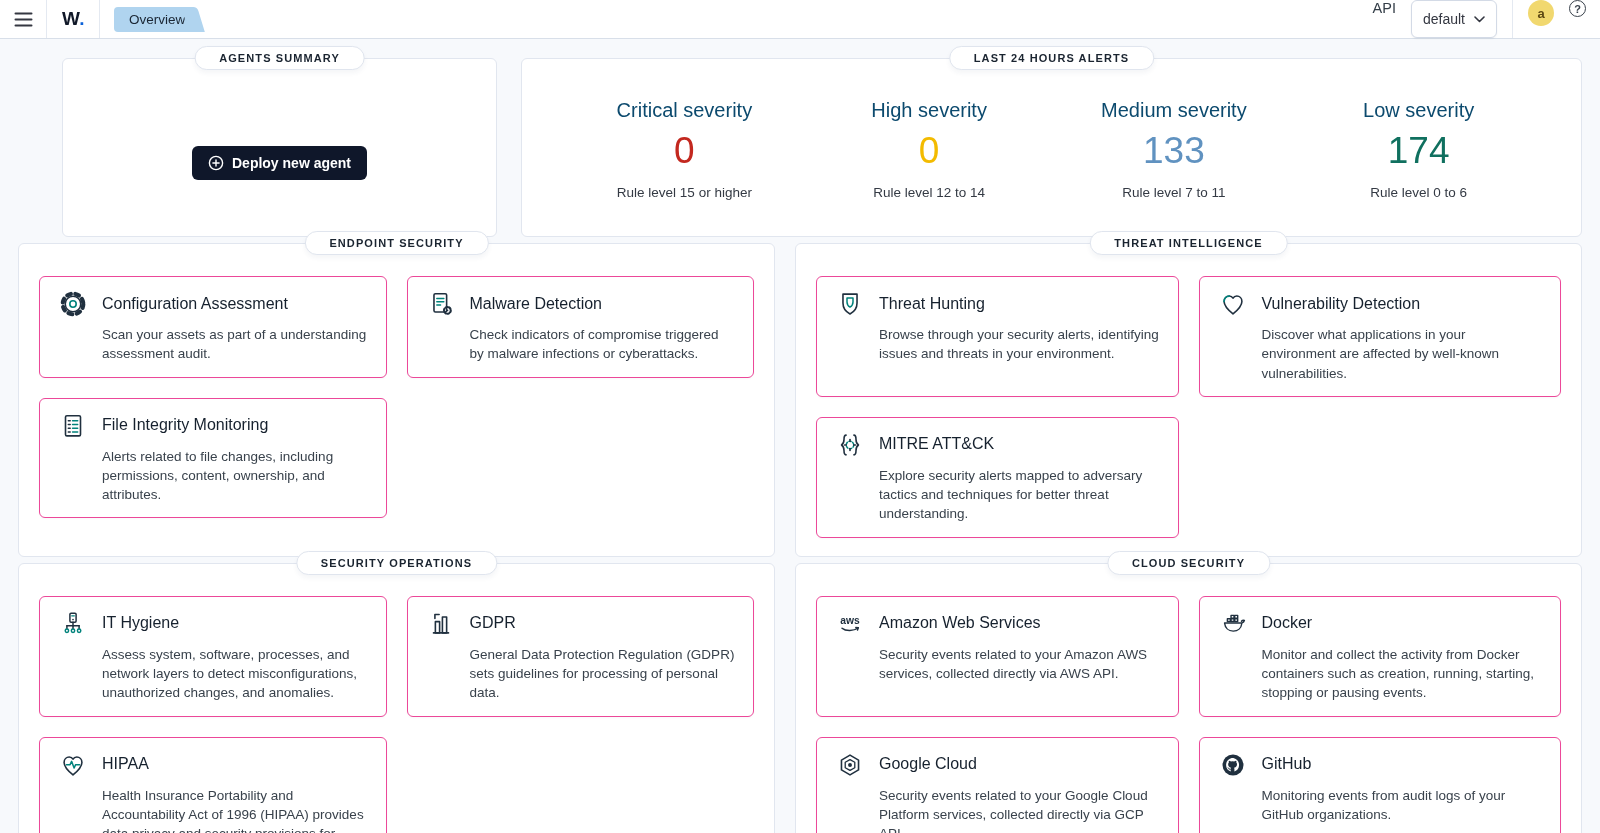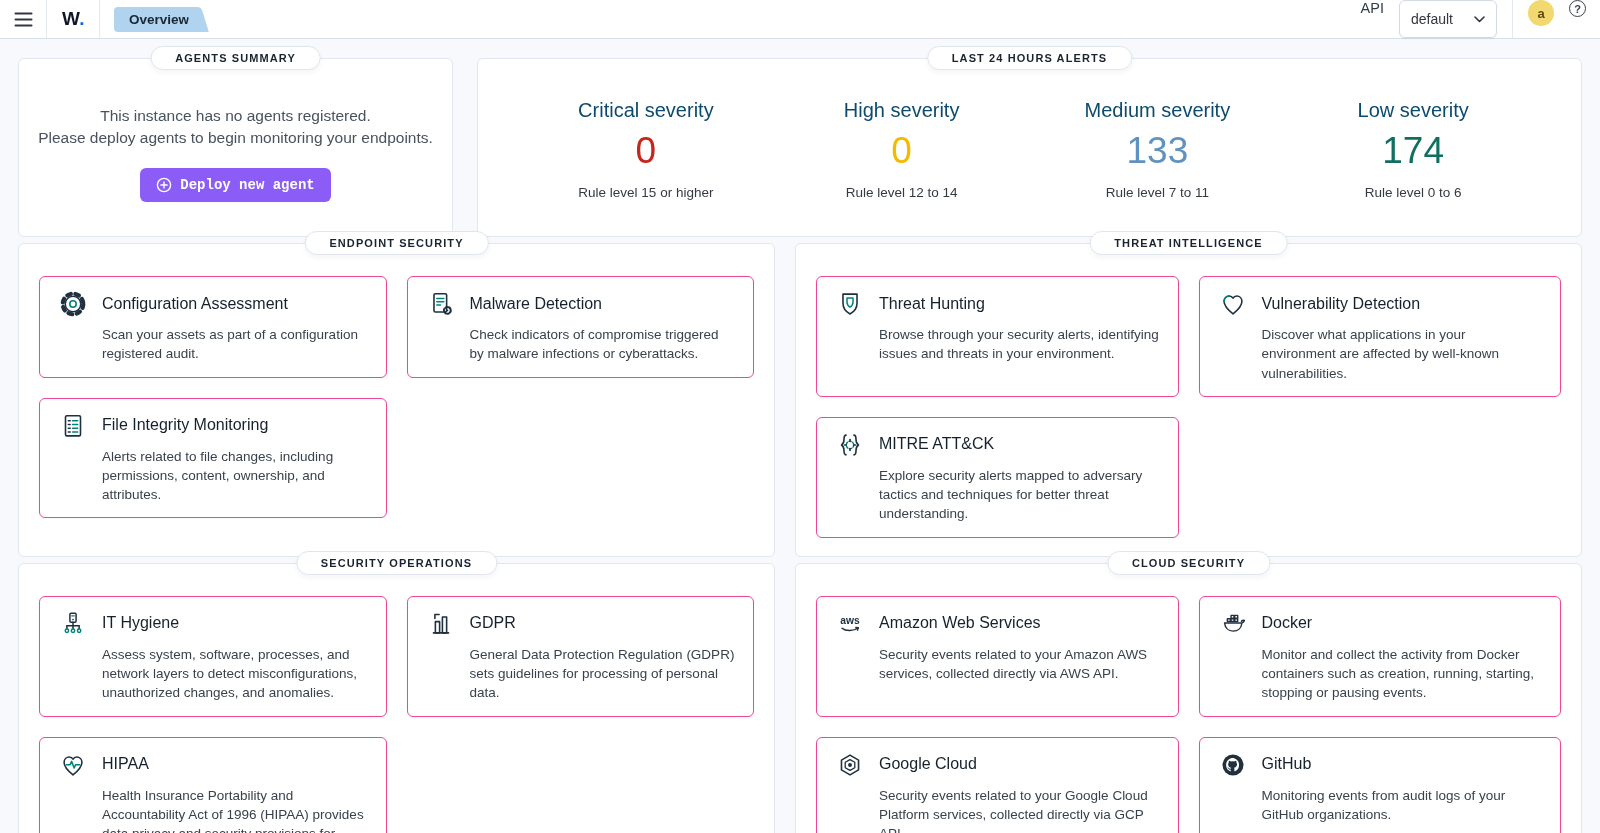--- a/index.html
+++ b/index.html
@@ -17,48 +17,48 @@
     display:flex; align-items:center; padding-right:14px;
   }
   .tb-menu { width:46px; height:100%; display:flex; align-items:center; justify-content:center; cursor:pointer; }
   .tb-sep { width:1px; align-self:stretch; background:#e4e9f1; }
   .tb-logo { width:52px; display:flex; align-items:baseline; justify-content:center; cursor:pointer;
              font-weight:700; font-size:19px; color:#101828; letter-spacing:-0.5px; }
   .tb-logo .dot { color:#0c62d8; }
   .tab {
     position:relative; margin-left:14px; height:25px; line-height:25px;
     padding:0 8px 0 15px; border-radius:4px 0 0 4px;
-    font-size:13.5px; font-weight:700; color:#1a2634; cursor:pointer;
+    font-size:13.5px; font-weight:400; color:#1a2634; cursor:pointer;
   }
   .tab::after {
     content:""; position:absolute; right:-8px; top:0; width:16px; height:100%;
     background:inherit; transform:skewX(17deg); border-radius:0 4px 0 0;
   }
   .tb-right { margin-left:auto; display:flex; gap:15px; height:100%; }
   .tb-api { font-size:14.5px; color:#333d47; }
   .tb-select {
-    display:flex; align-items:center; gap:21px; border:1px solid #d3dae6; border-radius:6px;
+    display:flex; align-items:center; gap:9px; border:1px solid #d3dae6; border-radius:6px;
     background:#fff; padding:6px 11px; font-size:14px; color:#343741; cursor:pointer;
     box-shadow:0 1px 2px rgba(20,30,50,.05);
   }
   .avatar {
     width:26px; height:26px; border-radius:50%;
     display:flex; align-items:center; justify-content:center;
     font-size:13px; font-weight:700; color:#5c4813; cursor:pointer;
   }
   .help {
     width:17px; height:17px; border:1.4px solid #3a424c; border-radius:50%;
     display:flex; align-items:center; justify-content:center;
     font-size:11px; font-weight:600; color:#3a424c; cursor:pointer;
   }
 
   
   .main { padding:19px 18px 0; }
   .row { display:grid; gap:20px; }
-  .row1 { grid-template-columns:435px 1fr; gap:24px; }
+  .row1 { grid-template-columns:435px 1fr; gap:24px;margin-left:44px; }
   .row2, .row3 { grid-template-columns:757px 1fr; margin-top:6px; }
 
   .panel {
     position:relative; background:#fff;
     border:1px solid #e1e6ef; border-radius:6px;
   }
   .row1 .panel { height:179px; }
   .panel-pill {
     position:absolute; top:-13px; left:50%; transform:translateX(-50%);
     background:#fff; border:1px solid #e0e5ee; border-radius:15px;
@@ -137,25 +137,21 @@
     </div>
   </div>
 </header>
 
 <main class="main">
 
   <div class="row row1">
     <section class="panel">
       <div class="panel-pill">AGENTS SUMMARY</div>
       <div class="agents-body">
-        <div class="agents-text">
-          <div>This instance has no agents registered.</div>
-          <div>Please deploy agents to begin monitoring your endpoints.</div>
-        </div>
-        <button class="btn-primary" style="background: #8b5cf6; font-family: Liberation Mono, monospace;">
+        <button class="btn-primary" style="background: #0f172a;">
           <svg width="16" height="16" viewBox="0 0 16 16">
             <circle cx="8" cy="8" r="6.6" fill="none" stroke="#fff" stroke-width="1.4"></circle>
             <path d="M8 4.9 V11.1 M4.9 8 H11.1" stroke="#fff" stroke-width="1.4" stroke-linecap="round"></path>
           </svg>
           <span>Deploy new agent</span>
         </button>
       </div>
     </section>
 
     <section class="panel">
@@ -192,21 +188,21 @@
 
         <div class="card">
           <span class="card-icon">
             <svg viewBox="0 0 32 32" fill="none" stroke="#20303f" stroke-width="1.7" stroke-linecap="round" stroke-linejoin="round">
               <circle cx="16" cy="16" r="11" stroke-width="4.4" stroke-dasharray="4.2 4.8"></circle>
               <circle cx="16" cy="16" r="8.3" fill="#fff" stroke-width="1.7"></circle>
               <circle cx="16" cy="16" r="3.4" stroke="#00827b"></circle>
             </svg>
           </span>
           <span class="card-title">Configuration Assessment</span>
-          <p class="card-desc">Scan your assets as part of a configuration registered audit.</p>
+          <p class="card-desc">Scan your assets as part of a understanding assessment audit.</p>
         </div>
 
         <div class="card">
           <span class="card-icon">
             <svg viewBox="0 0 32 32" fill="none" stroke="#20303f" stroke-width="1.7" stroke-linecap="round" stroke-linejoin="round">
               <rect x="8.5" y="5" width="13.5" height="19.5" rx="1.5"></rect>
               <g stroke="#00827b" stroke-width="1.6">
                 <line x1="11.5" y1="10" x2="19" y2="10"></line>
                   <line x1="11.5" y1="13.5" x2="19" y2="13.5"></line>
                   <line x1="11.5" y1="17" x2="15.5" y2="17"></line>

